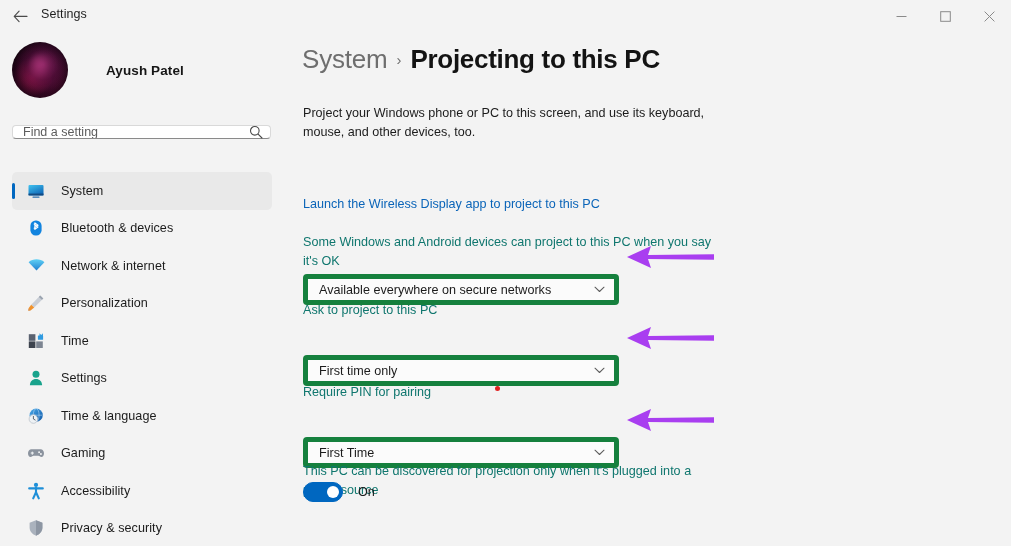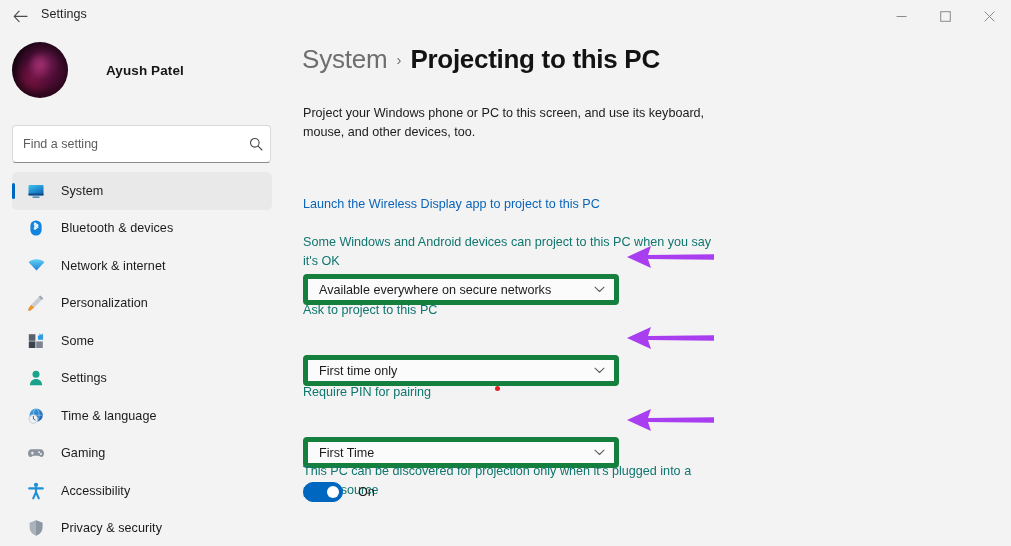--- a/index.html
+++ b/index.html
@@ -55,21 +55,21 @@
     content: ""; position: absolute; left: 30%; top: 24%; width: 40%; height: 46%;
     border-radius: 45% 45% 40% 40%;
     background: radial-gradient(ellipse at 45% 38%, rgba(186,60,130,.6), rgba(80,14,52,.25) 70%, rgba(0,0,0,0) 100%);
     filter: blur(2px);
   }
   .profile-name {
     margin-left: 38px; font-size: 13.5px; font-weight: bold; color: #161616; letter-spacing: .1px; text-align: center;
   }
 
   .search-wrap {
-    position: absolute; left: 12px; top: 93px; width: 259px; height: 38px;
+    position: absolute; left: 12px; top: 93px; width: 259px; height: 14px;
     background: #ffffff; border: 1px solid #d9d9d9; border-bottom-color: #8a8a8a;
     border-radius: 4px; display: flex; align-items: center;
   }
   .search-input {
     border: none; outline: none; background: transparent;
     font-family: "Liberation Sans", sans-serif; font-size: 12.5px; color: #5c5c5c;
     padding: 0 10px; flex: 1; height: 100%;
   }
   .search-input::placeholder { color: #5c5c5c; opacity: 1; }
   .search-icon { width: 28px; display: flex; align-items: center; justify-content: center; cursor: pointer; }
@@ -239,21 +239,21 @@
       <div class="navitem">
         <span class="nav-ico">
           <svg width="18" height="18" viewBox="0 0 18 18">
             <rect x="1.8" y="2.2" width="6.6" height="6.6" fill="#5a6270"></rect>
             <rect x="1.8" y="9.4" width="6.6" height="6.6" fill="#3d434e"></rect>
             <rect x="9.2" y="9.4" width="6.6" height="6.6" fill="#7d8592"></rect>
             <path d="M12.5 1.3 L14.2 3 L15.9 1.3 L15.9 5.1 L12.5 5.1 Z" fill="#2f9ae0"></path>
             <rect x="10.9" y="3.4" width="5.2" height="4.4" rx=".6" fill="#2f9ae0"></rect>
           </svg>
         </span>
-        <span class="nav-label">Some</span>
+        <span class="nav-label">Time</span>
       </div>
 
       <div class="navitem">
         <span class="nav-ico">
           <svg width="18" height="18" viewBox="0 0 18 18">
             <circle cx="9" cy="5.2" r="3.5" fill="#19a38c"></circle>
             <path d="M2.9 16.2 C2.9 12.3 5.6 9.9 9 9.9 C12.4 9.9 15.1 12.3 15.1 16.2 Z" fill="#19a38c"></path>
           </svg>
         </span>
         <span class="nav-label">Settings</span>

